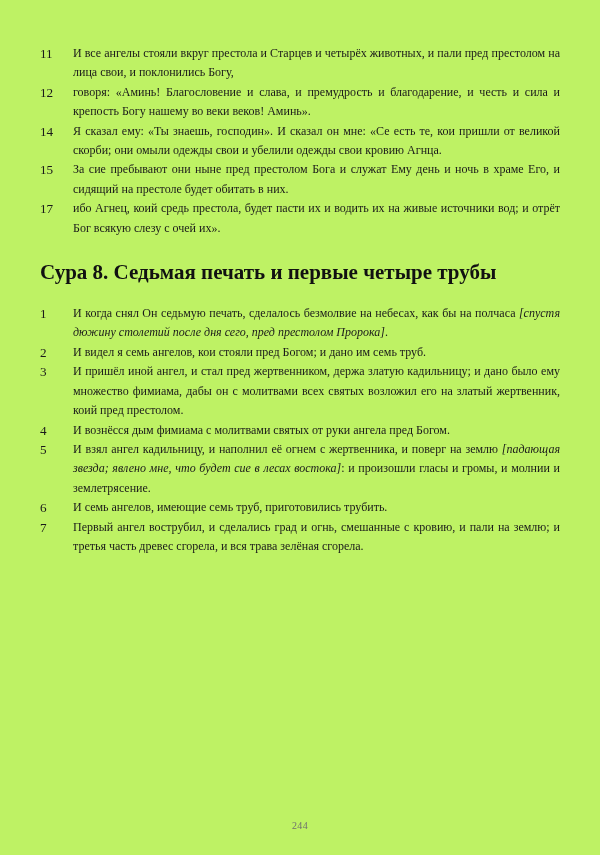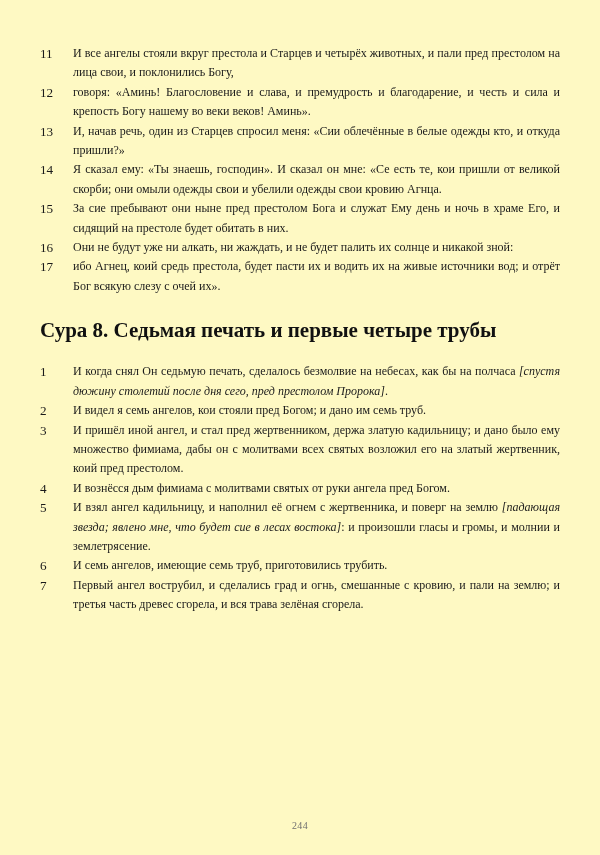--- a/index.html
+++ b/index.html
@@ -5,21 +5,21 @@
 <style>
   html, body {
     margin: 0;
     padding: 0;
     background: #ffffff;
   }
   .page {
     position: relative;
     width: 600px;
     height: 855px;
-    background: #fef9c3;
+    background: #bef264;
     margin: 0 auto;
     overflow: hidden;
     font-family: "Liberation Serif", "DejaVu Serif", serif;
     color: #1a1a1a;
     box-sizing: border-box;
   }
   .text-column {
     position: absolute;
     left: 40px;
     top: 44px;
@@ -90,34 +90,26 @@
   <div class="text-column">
       <div class="verse">
         <span class="verse-number">11</span>
         <div class="verse-text">И все ангелы стояли вкруг престола и Старцев и четырёх животных, и пали пред престолом на лица свои, и поклонились Богу,</div>
       </div>
       <div class="verse">
         <span class="verse-number">12</span>
         <div class="verse-text">говоря: «Аминь! Благословение и слава, и премудрость и благодарение, и честь и сила и крепость Богу нашему во веки веков! Аминь».</div>
       </div>
       <div class="verse">
-        <span class="verse-number">13</span>
-        <div class="verse-text">И, начав речь, один из Старцев спросил меня: «Сии облечённые в белые одежды кто, и откуда пришли?»</div>
-      </div>
-      <div class="verse">
         <span class="verse-number">14</span>
         <div class="verse-text">Я сказал ему: «Ты знаешь, господин». И сказал он мне: «Се есть те, кои пришли от великой скорби; они омыли одежды свои и убелили одежды свои кровию Агнца.</div>
       </div>
       <div class="verse">
         <span class="verse-number">15</span>
         <div class="verse-text">За сие пребывают они ныне пред престолом Бога и служат Ему день и ночь в храме Его, и сидящий на престоле будет обитать в них.</div>
-      </div>
-      <div class="verse">
-        <span class="verse-number">16</span>
-        <div class="verse-text">Они не будут уже ни алкать, ни жаждать, и не будет палить их солнце и никакой зной:</div>
       </div>
       <div class="verse">
         <span class="verse-number">17</span>
         <div class="verse-text">ибо Агнец, коий средь престола, будет пасти их и водить их на живые источники вод; и отрёт Бог всякую слезу с очей их».</div>
       </div>
       <h2 class="section-heading heading-block">Сура 8. Седьмая печать и первые четыре трубы</h2>
       <div class="verse">
         <span class="verse-number">1</span>
         <div class="verse-text"><span>И когда снял Он седьмую печать, сделалось безмолвие на небесах, как бы на полчаса </span><i>[спустя дюжину столетий после дня сего, пред престолом Пророка]</i><span>.</span></div>
       </div>

